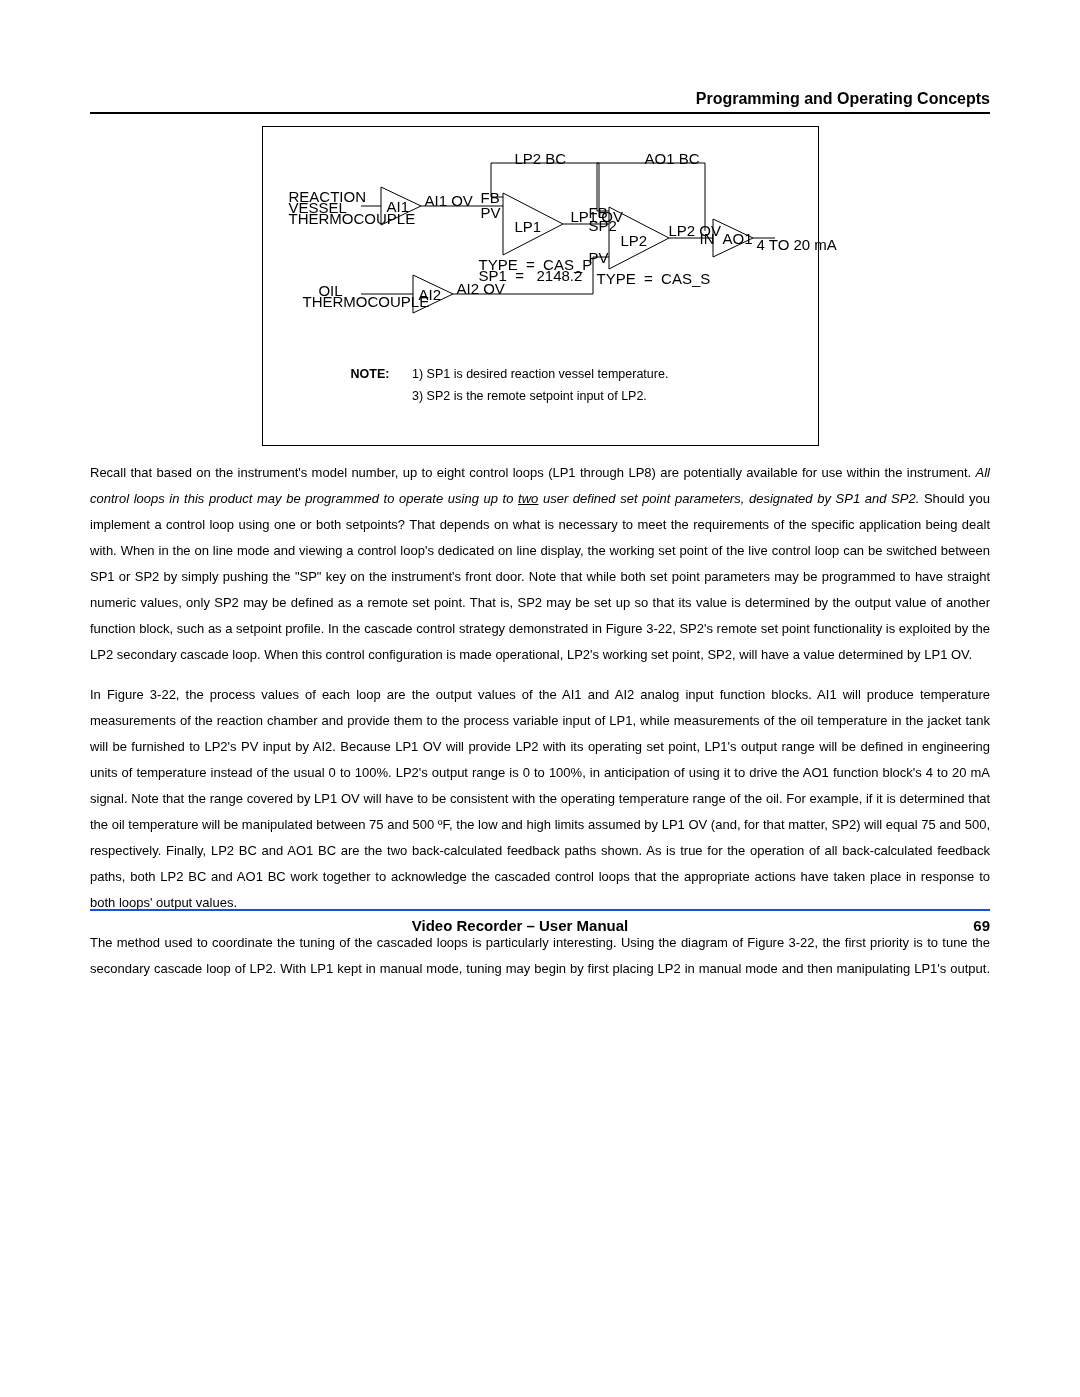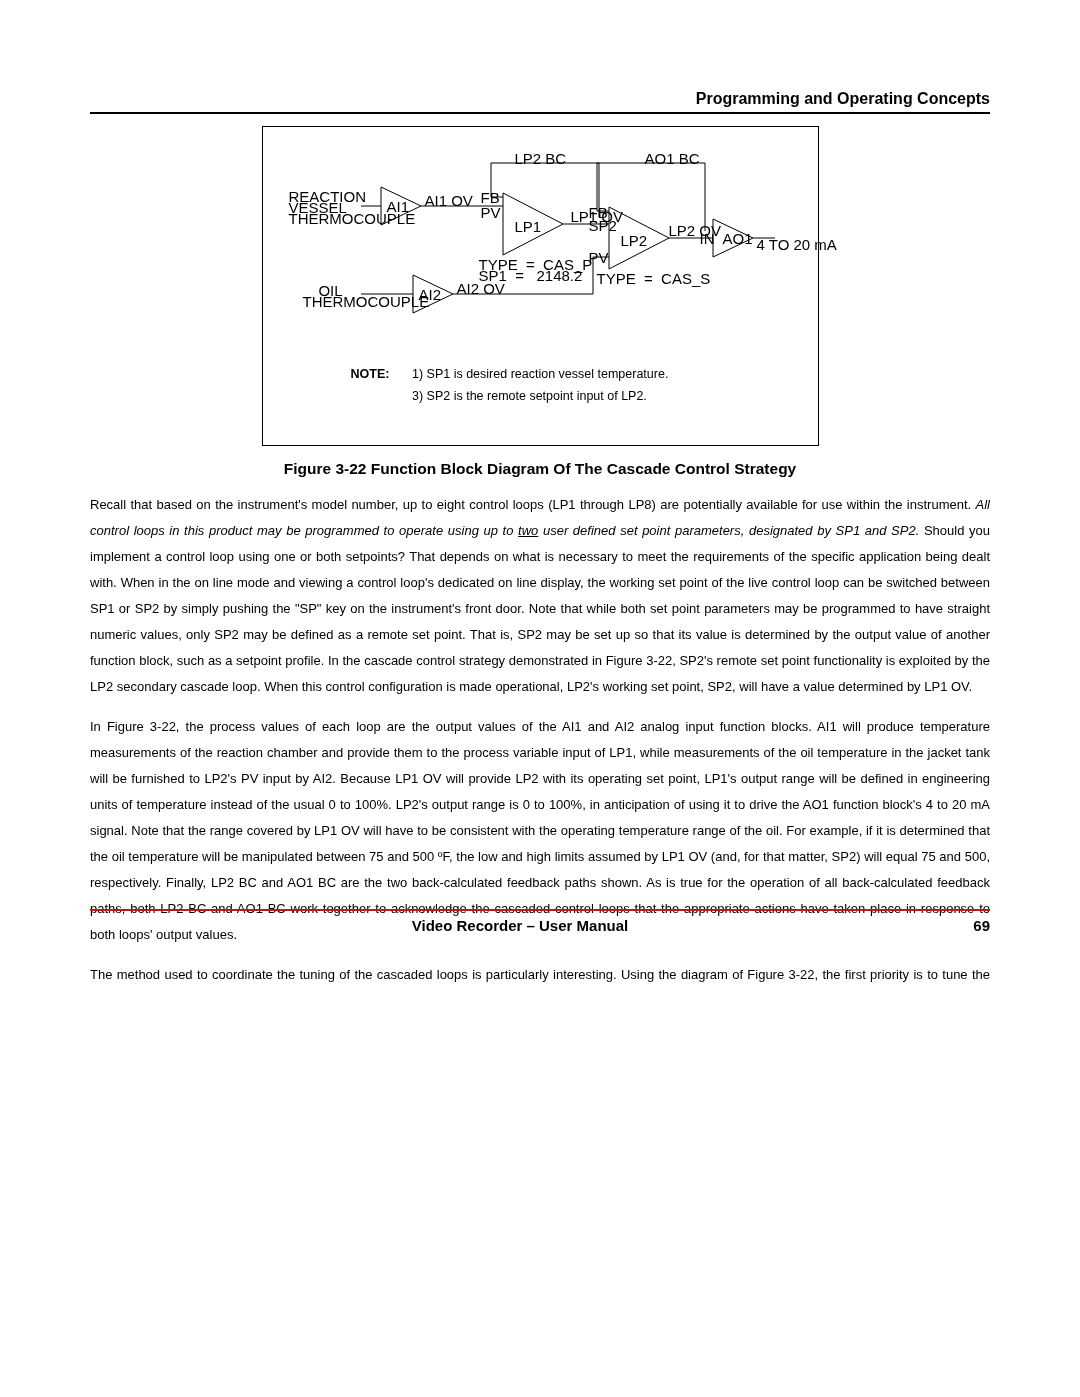--- a/index.html
+++ b/index.html
@@ -65,21 +65,21 @@
     text-align: justify;
     margin-bottom: 14px;
   }
   .body-text .italic { font-style: italic; }
   .body-text .under { text-decoration: underline; }
   .footer-line {
     position: absolute;
     left: 90px;
     right: 90px;
     bottom: 56px;
-    border-top: 2px solid #b91c1c;
+    border-top: 2px solid #1d4ed8;
     padding-top: 6px;
     font-size: 15px;
     font-weight: bold;
     display: flex;
   }
   .footer-title { flex: 1; text-align: center; }
   .footer-page { width: 40px; text-align: right; }
 </style>
 </head>
 <body>
@@ -161,21 +161,20 @@
     <div class="lbl" style="left:494px; top:100px;margin-top:12px;">4 TO 20 mA</div>
 
     <div class="note-block">
       <span class="note-label">NOTE:</span>
       <span>1)   SP1 is desired reaction vessel temperature.</span><br>
       <span style="display:inline-block;width:58px;"></span>
       <span>3)   SP2 is the remote setpoint input of LP2.</span>
     </div>
   </div>
 
-  <div class="figure-caption">Figure 3-22  Function Block Diagram Of The Cascade Control Strategy</div>
 
   <div class="body-text">
     <span>Recall that based on the instrument's model number, up to eight control loops (LP1 through LP8) are potentially available for use within the instrument.  </span><span class="italic">All control loops in this product may be programmed to operate using up to </span><span class="italic under">two</span><span class="italic"> user defined set point parameters, designated by SP1 and SP2.</span><span>  Should you implement a control loop using one or both setpoints?  That depends on what is necessary to meet the requirements of the specific application being dealt with.  When in the on line mode and viewing a control loop's dedicated on line display, the working set point of the live control loop can be switched between SP1 or SP2 by simply pushing the "SP" key on the instrument's front door.  Note that while both set point parameters may be programmed to have straight numeric values, only SP2 may be defined as a remote set point.  That is, SP2 may be set up so that its value is determined by the output value of another function block, such as a setpoint profile.  In the cascade control strategy demonstrated in Figure 3-22, SP2's remote set point functionality is exploited by the LP2 secondary cascade loop.  When this control configuration is made operational, LP2's working set point, SP2, will have a value determined by LP1 OV.</span>
   </div>
 
   <div class="body-text">In Figure 3-22, the process values of each loop are the output values of the AI1 and AI2 analog input function blocks.  AI1 will produce temperature measurements of the reaction chamber and provide them to the process variable input of LP1, while measurements of the oil temperature in the jacket tank will be furnished to LP2's PV input by AI2.  Because LP1 OV will provide LP2 with its operating set point, LP1's output range will be defined in engineering units of temperature instead of the usual 0 to 100%.  LP2's output range is 0 to 100%, in anticipation of using it to drive the AO1 function block's 4 to 20 mA signal.  Note that the range covered by LP1 OV will have to be consistent with the operating temperature range of the oil.  For example, if it is determined that the oil  temperature will be manipulated between 75 and 500 ºF, the low and high limits assumed by LP1 OV (and, for that matter, SP2) will equal 75 and 500, respectively.  Finally, LP2 BC and AO1 BC are the two back-calculated feedback paths shown.  As is true for the operation of all back-calculated feedback paths, both LP2 BC and AO1 BC work together to acknowledge the cascaded control loops that the appropriate actions have taken place in response to both loops' output values.</div>
 
   <div class="body-text">The method used to coordinate the tuning of the cascaded loops is particularly interesting.  Using the diagram of Figure 3-22, the first priority is to tune the secondary cascade loop of LP2.  With LP1 kept in manual mode, tuning may begin by first placing LP2 in manual mode and then manipulating LP1's output.   This will allow the generation of an LP2 set point that will induce a process upset when the secondary loop is placed back in automatic mode.  Only after LP2 has been tuned can LP1 be tuned.  When tuning LP1, LP2 will be kept in automatic mode throughout the entire time LP1 is exercised.  Since the tuning of LP2 will have already been established, tuning LP1 may be approached by first mentally "blocking out" the secondary control loop's existence and visualizing LP1's output as connected to a sort of virtual analog output function block.  In this light, tuning the overall cascade control configuration becomes the considerably simpler matter of tuning a single control loop.</div>
 
   <div class="footer-line">

